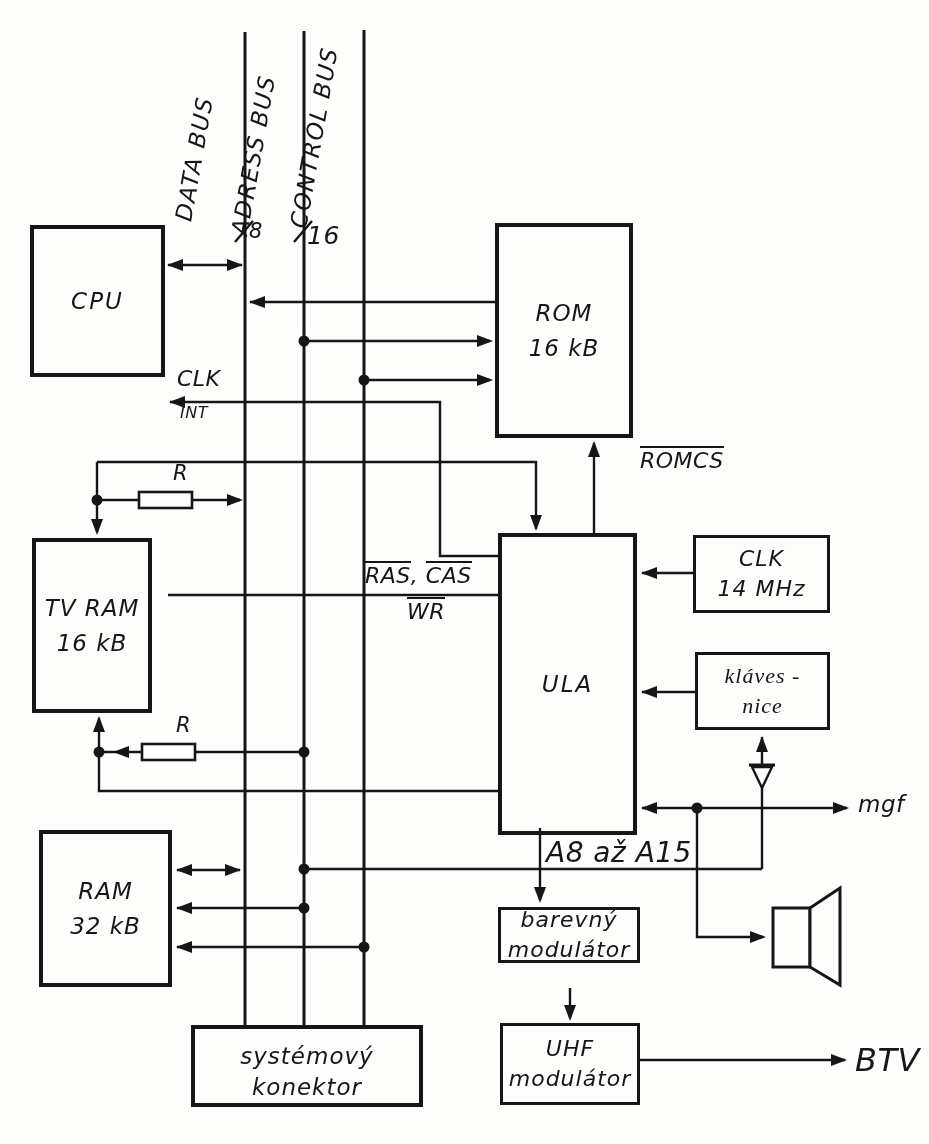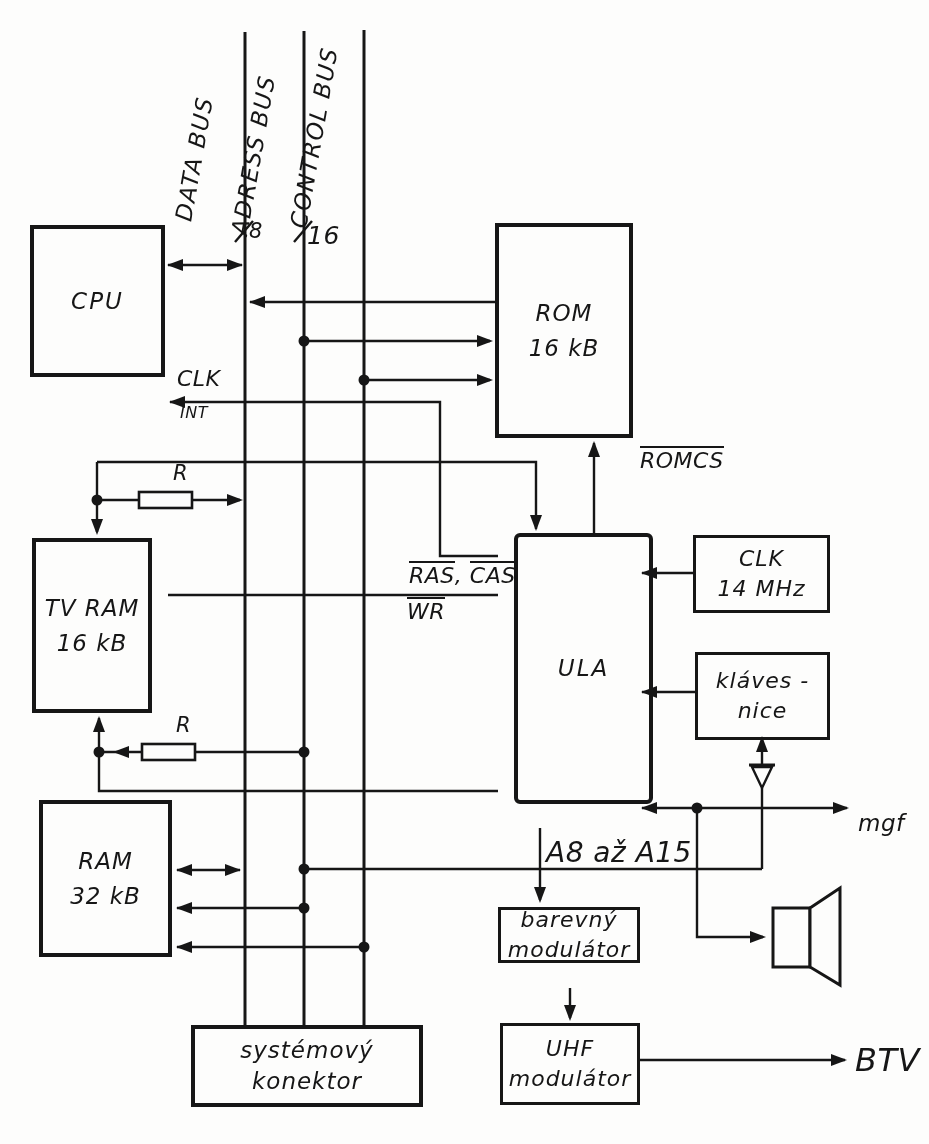--- a/index.html
+++ b/index.html
@@ -154,76 +154,76 @@
   <div class="blk" style="left:495px;top:223px;width:138px;height:215px;text-align:right;">
     <span>ROM</span>
     <span>16 kB</span>
   </div>
 
   <div class="blk" style="left:32px;top:538px;width:120px;height:175px;">
     <span>TV RAM</span>
     <span>16 kB</span>
   </div>
 
-  <div class="blk" style="left:514px;top:533px;width:139px;height:271px;letter-spacing:2px;border-radius:6px;">
+  <div class="blk" style="left:498px;top:533px;width:139px;height:302px;letter-spacing:2px;">
     <span>ULA</span>
   </div>
 
-  <div class="blk" style="left:39px;top:800px;width:133px;height:157px;">
+  <div class="blk" style="left:39px;top:830px;width:133px;height:157px;">
     <span>RAM</span>
     <span>32 kB</span>
   </div>
 
   <div class="blk thin" style="left:693px;top:535px;width:137px;height:78px;font-size:22px;line-height:1.35;">
     <span>CLK</span>
     <span>14 MHz</span>
   </div>
 
-  <div class="blk thin" style="left:695px;top:652px;width:135px;height:88px;font-size:22px;line-height:1.35;">
+  <div class="blk thin" style="left:695px;top:652px;width:135px;height:78px;font-size:22px;line-height:1.35;font-family:Liberation Serif, serif;">
     <span>kláves -</span>
     <span>nice</span>
   </div>
 
   <div class="blk thin" style="left:498px;top:907px;width:142px;height:56px;font-size:22px;line-height:1.35;">
     <span>barevný</span>
     <span>modulátor</span>
   </div>
 
   <div class="blk thin" style="left:500px;top:1023px;width:140px;height:82px;font-size:22px;line-height:1.35;">
     <span>UHF</span>
     <span>modulátor</span>
   </div>
 
-  <div class="blk" style="left:191px;top:1025px;width:232px;height:82px;font-size:23px;line-height:1.35;">
+  <div class="blk" style="left:191px;top:1025px;width:232px;height:82px;font-size:23px;line-height:1.35;justify-content:flex-end;">
     <span>systémový</span>
     <span>konektor</span>
   </div>
 
   <span class="bus-label" style="left:196px;top:197px;">DATA BUS</span>
   <span class="bus-label" style="left:252px;top:211px;">ADRESS BUS</span>
   <span class="bus-label" style="left:311px;top:204px;">CONTROL BUS</span>
 
   <span class="lbl" style="left:249px;top:219px;font-size:21px;">8</span>
   <span class="lbl" style="left:307px;top:221px;font-size:25px;">16</span>
 
   <span class="lbl" style="left:177px;top:366px;font-size:22px;">CLK</span>
   <span class="lbl" style="left:180px;top:403px;font-size:16px;">INT</span>
 
   <span class="lbl" style="left:173px;top:461px;font-size:21px;">R</span>
   <span class="lbl" style="left:176px;top:713px;font-size:21px;">R</span>
 
-  <span class="lbl" style="left:365px;top:560px;font-size:22px;margin-left:44px;">
+  <span class="lbl" style="left:365px;top:560px;font-size:22px;">
     <span class="ovl">RAS</span><span class="nool">,</span>
     <span class="ovl">CAS</span>
   </span>
   <span class="lbl" style="left:407px;top:597px;font-size:22px;">
     <span class="ovl">WR</span>
   </span>
   <span class="lbl" style="left:600px;top:446px;font-size:22px;margin-left:40px;">
     <span class="ovl">ROMCS</span>
   </span>
 
   <span class="lbl" style="left:546px;top:836px;font-size:28px;">A8 až A15</span>
 
-  <span class="lbl" style="left:858px;top:810px;font-size:23px;">mgf</span>
+  <span class="lbl" style="left:858px;top:791px;font-size:23px;">mgf</span>
   <span class="lbl" style="left:855px;top:1041px;font-size:32px;">BTV</span>
 
 </div>
 
 </body></html>

